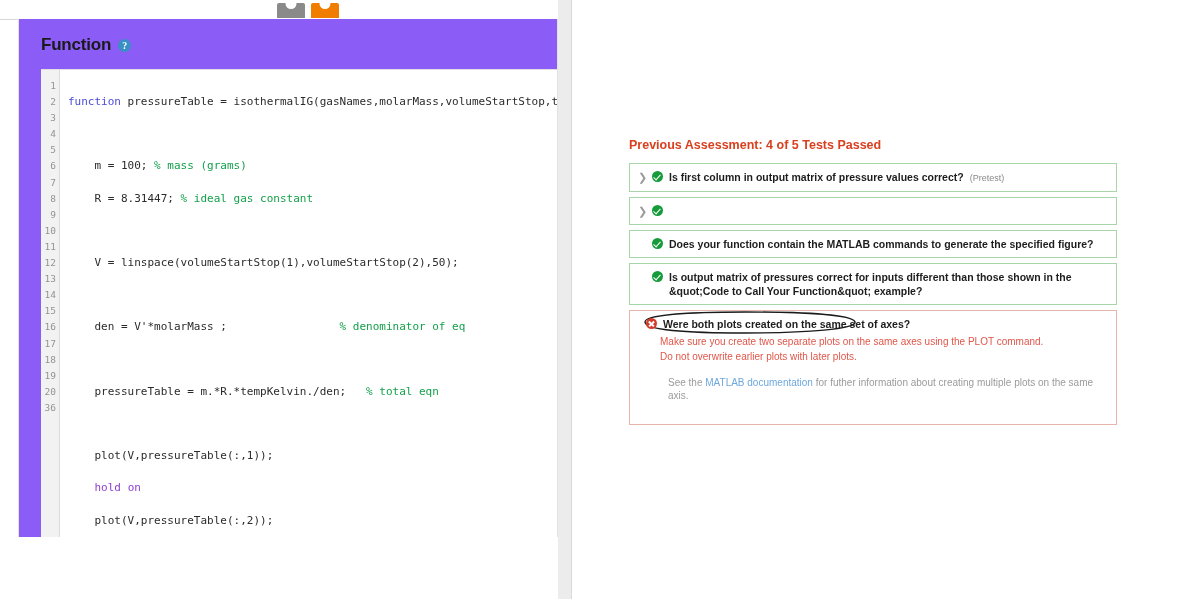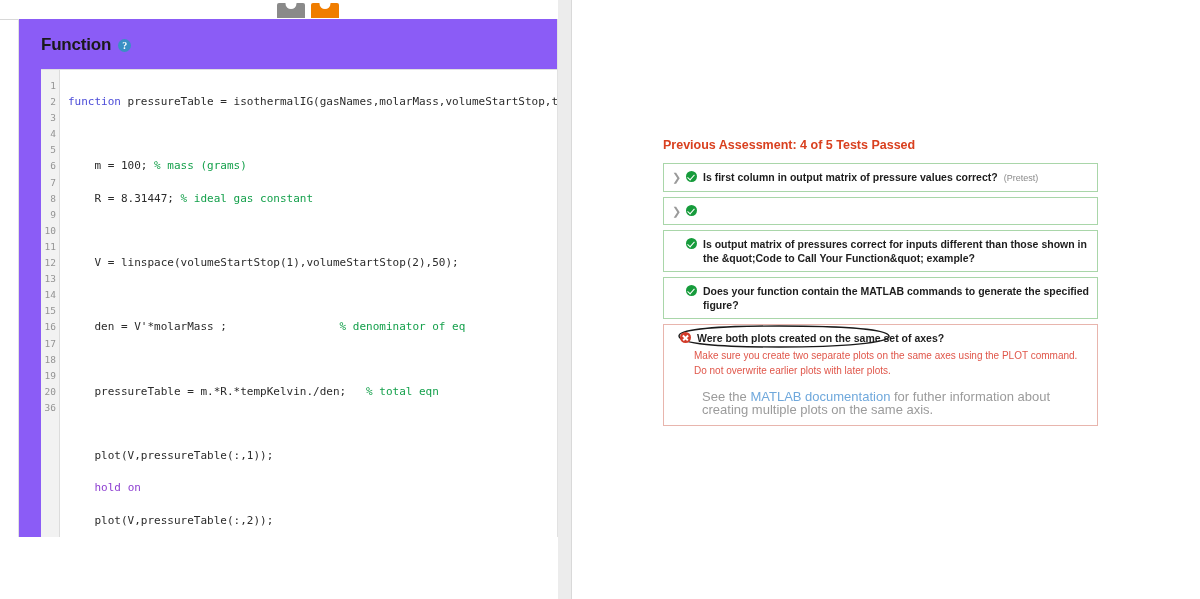--- a/index.html
+++ b/index.html
@@ -149,44 +149,44 @@
     left: 571px;
     top: 0;
     width: 1px;
     height: 599px;
     background: #d9d9d9;
   }
 
   
   .assess {
     position: absolute;
-    left: 663px;
+    left: 629px;
     top: 138px;
-    width: 435px;
+    width: 488px;
   }
   .assess-title {
     color: #d9401f;
     font-size: 12.5px;
     font-weight: bold;
     margin-bottom: 11px;
   }
   .test-row {
     box-sizing: border-box;
     border: 1px solid #a9d6a9;
     background: #ffffff;
     margin-bottom: 5px;
     padding: 6px 8px;
     display: flex;
     align-items: flex-start;
     gap: 6px;
     min-height: 20px;
   }
   .test-row.fail {
     border: 1px solid #e8b5ad;
-    padding-bottom: 9px;
+    padding-bottom: 22px;
     display: block;
   }
   .chev {
     color: #9a9a9a;
     font-size: 11px;
     line-height: 14px;
     width: 8px;
     flex: none;
   }
   .chev.hidden { visibility: hidden; }
@@ -245,21 +245,21 @@
   }
   .fail-detail {
     color: #e0564a;
     font-size: 10px;
     line-height: 13.5px;
     margin-top: 4px;
     padding-left: 22px;
   }
   .fail-doc {
     color: #9b9b9b;
-    font-size: 13px;
+    font-size: 10px;
     line-height: 13px;
     margin-top: 13px;
     padding-left: 30px;
   }
   .doclink { color: #6fa8dc; }
   .ellipse-anno {
     position: absolute;
     left: -11px;
     top: -6px;
     width: 236px;
@@ -357,27 +357,27 @@
     </div>
 
     <div class="test-row">
       <span class="chev">❯</span>
       <span class="status-ok"></span>
     </div>
 
     <div class="test-row">
       <span class="chev hidden">❯</span>
       <span class="status-ok"></span>
-      <span class="test-label">Is output matrix of pressures correct for inputs different than those shown in the &amp;quot;Code to Call Your Function&amp;quot; example?</span>
+      <span class="test-label">Does your function contain the MATLAB commands to generate the specified figure?</span>
     </div>
 
     <div class="test-row">
       <span class="chev hidden">❯</span>
       <span class="status-ok"></span>
-      <span class="test-label">Does your function contain the MATLAB commands to generate the specified figure?</span>
+      <span class="test-label">Is output matrix of pressures correct for inputs different than those shown in the &amp;quot;Code to Call Your Function&amp;quot; example?</span>
     </div>
 
     <div class="test-row fail">
       <div class="fail-head">
         <svg class="ellipse-anno" viewBox="0 0 236 23">
           <path d="M18 11 C18 4, 60 1, 118 1 C180 1, 226 4, 228 11 C230 18, 180 22, 118 22 C58 22, 18 19, 18 11 Z" fill="none" stroke="#1a1a1a" stroke-width="1.4" stroke-linecap="round"></path>
         </svg>
         <span class="status-fail"></span>
         <span class="test-label">Were both plots created on the same set of axes?</span>
       </div>

